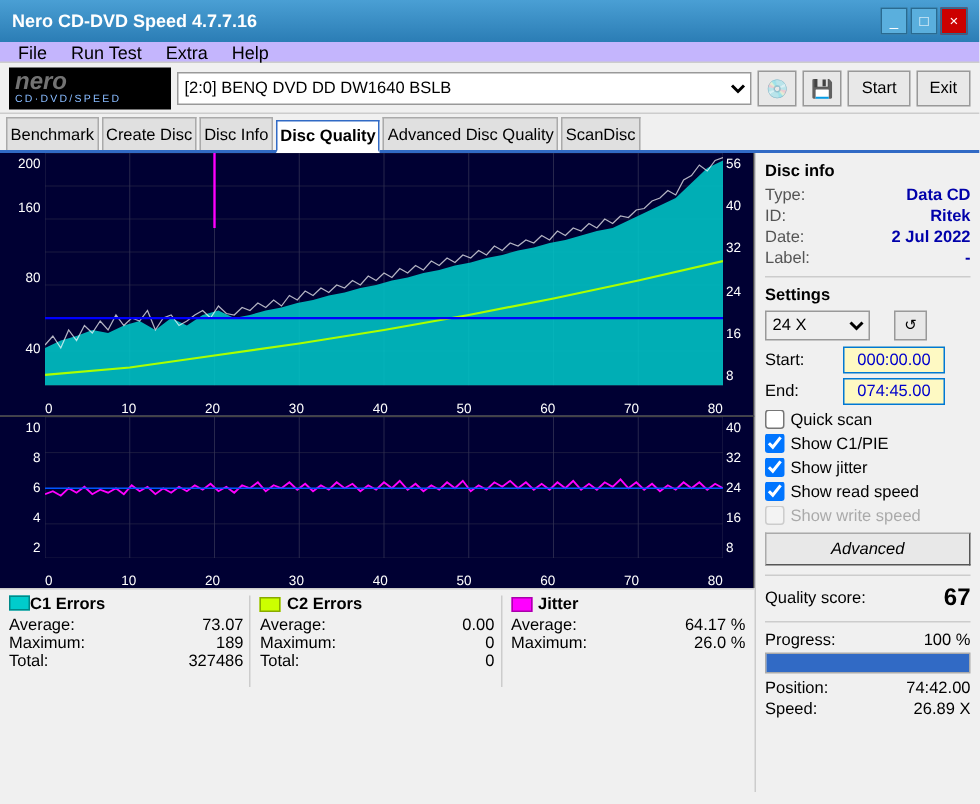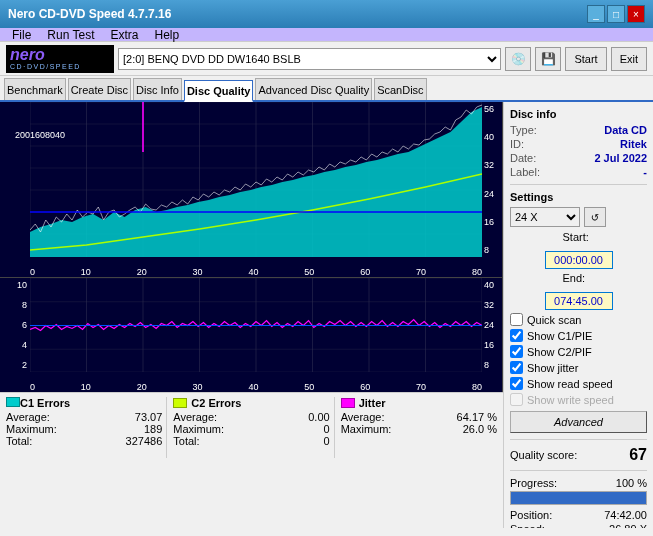--- a/index.html
+++ b/index.html
@@ -106,28 +106,28 @@
     .panel-section-title {
       font-weight: bold; margin-bottom: 4px; font-size: 11px;
     }
     .panel-row {
       display: flex; justify-content: space-between; margin-bottom: 2px;
     }
     .panel-label { color: #555; }
     .panel-value { color: #00a; font-weight: bold; }
     .panel-divider { border-top: 1px solid #ccc; margin: 6px 0; }
 
-    .settings-row { display: flex; align-items: center; gap: 4px; margin-bottom: 4px; }
+    .settings-row { display: flex; align-items: center; gap: 16px; margin-bottom: 4px; }
     .speed-select { width: 70px; height: 20px; font-size: 11px; border: 1px solid #999; }
 
     .time-field {
       width: 68px; height: 18px; font-size: 11px; border: 1px solid #0078d4;
       background: #fef9c3; text-align: center; color: #0000cc;
     }
-    .time-row { display: flex; align-items: center; gap: 8px; margin-bottom: 3px; flex-direction: column; }
+    .time-row { display: flex; align-items: center; gap: 20px; margin-bottom: 3px; }
     .time-label { width: 32px; }
 
     .checkbox-row { display: flex; align-items: center; gap: 4px; margin-bottom: 3px; }
     .checkbox-row input { margin: 0; }
 
     .advanced-btn {
       width: 100%; height: 22px; background: #e8e8e8;
       border: 1px outset #aaa; font-size: 11px; cursor: pointer;
       margin-top: 2px;
       font-style: italic;
@@ -141,21 +141,21 @@
       width: 100%; height: 14px; background: #ddd; border: 1px solid #aaa; margin-bottom: 4px;
     }
     .progress-bar-inner {
       height: 100%; background: #316ac5;
     }
 
     .nero-logo {
       display: flex; flex-direction: column; align-items: flex-start; justify-content: center;
       width: 108px; height: 28px; background: black; padding: 1px 4px;
     }
-    .nero-top { color: #8b5cf6; font-size: 16px; font-weight: bold; font-style: italic; line-height: 1; }
+    .nero-top { color: #737373; font-size: 16px; font-weight: bold; font-style: italic; line-height: 1; }
     .nero-bottom { color: #88bbff; font-size: 7px; letter-spacing: 1.5px; line-height: 1; }
   </style>
 </head>
 <body>
 
 <div class="title-bar">
   <span class="title-bar-text">Nero CD-DVD Speed 4.7.7.16</span>
   <div class="title-bar-controls">
     <div class="title-btn">_</div>
     <div class="title-btn">□</div>
@@ -192,21 +192,21 @@
   <div class="tab">Advanced Disc Quality</div>
   <div class="tab">ScanDisc</div>
 </div>
 
 <div class="main">
 
   <div style="display:flex; flex-direction:column; flex:1; overflow:hidden;">
 
     <div class="chart-top" style="position:relative; height:175px; background:#000033; overflow:hidden;">
 
-      <div style="position:absolute; left:0; top:0; bottom:20px; width:30px; display:flex; flex-direction:row; justify-content:space-between; padding:2px 15px; color:#fff; font-size:9px; text-align:right; padding-right:3px;margin-top:26px;">
+      <div style="position:absolute; left:0; top:0; bottom:20px; width:30px; display:flex; flex-direction:column; justify-content:space-between; padding:2px 4px; color:#fff; font-size:9px; text-align:right; padding-right:3px;">
         <span>200</span>
         <span>160</span>
         <span> </span>
         <span>80</span>
         <span> </span>
         <span>40</span>
         <span> </span>
       </div>
 
       <div style="position:absolute; right:0; top:0; bottom:20px; width:20px; display:flex; flex-direction:column; justify-content:space-between; padding:2px 0; color:#fff; font-size:9px; text-align:left; padding-left:2px;">
@@ -436,24 +436,20 @@
     <div class="checkbox-row">
       <input type="checkbox" style="">
       <span>Quick scan</span>
     </div>
     <div class="checkbox-row">
       <input type="checkbox" checked="" style="">
       <span>Show C1/PIE</span>
     </div>
     <div class="checkbox-row">
       <input type="checkbox" checked="" style="">
-      <span>Show C2/PIF</span>
-    </div>
-    <div class="checkbox-row">
-      <input type="checkbox" checked="" style="">
       <span>Show jitter</span>
     </div>
     <div class="checkbox-row">
       <input type="checkbox" checked="" style="">
       <span>Show read speed</span>
     </div>
     <div class="checkbox-row">
       <input type="checkbox" disabled="" style="">
       <span style="color:#aaa;">Show write speed</span>
     </div>

